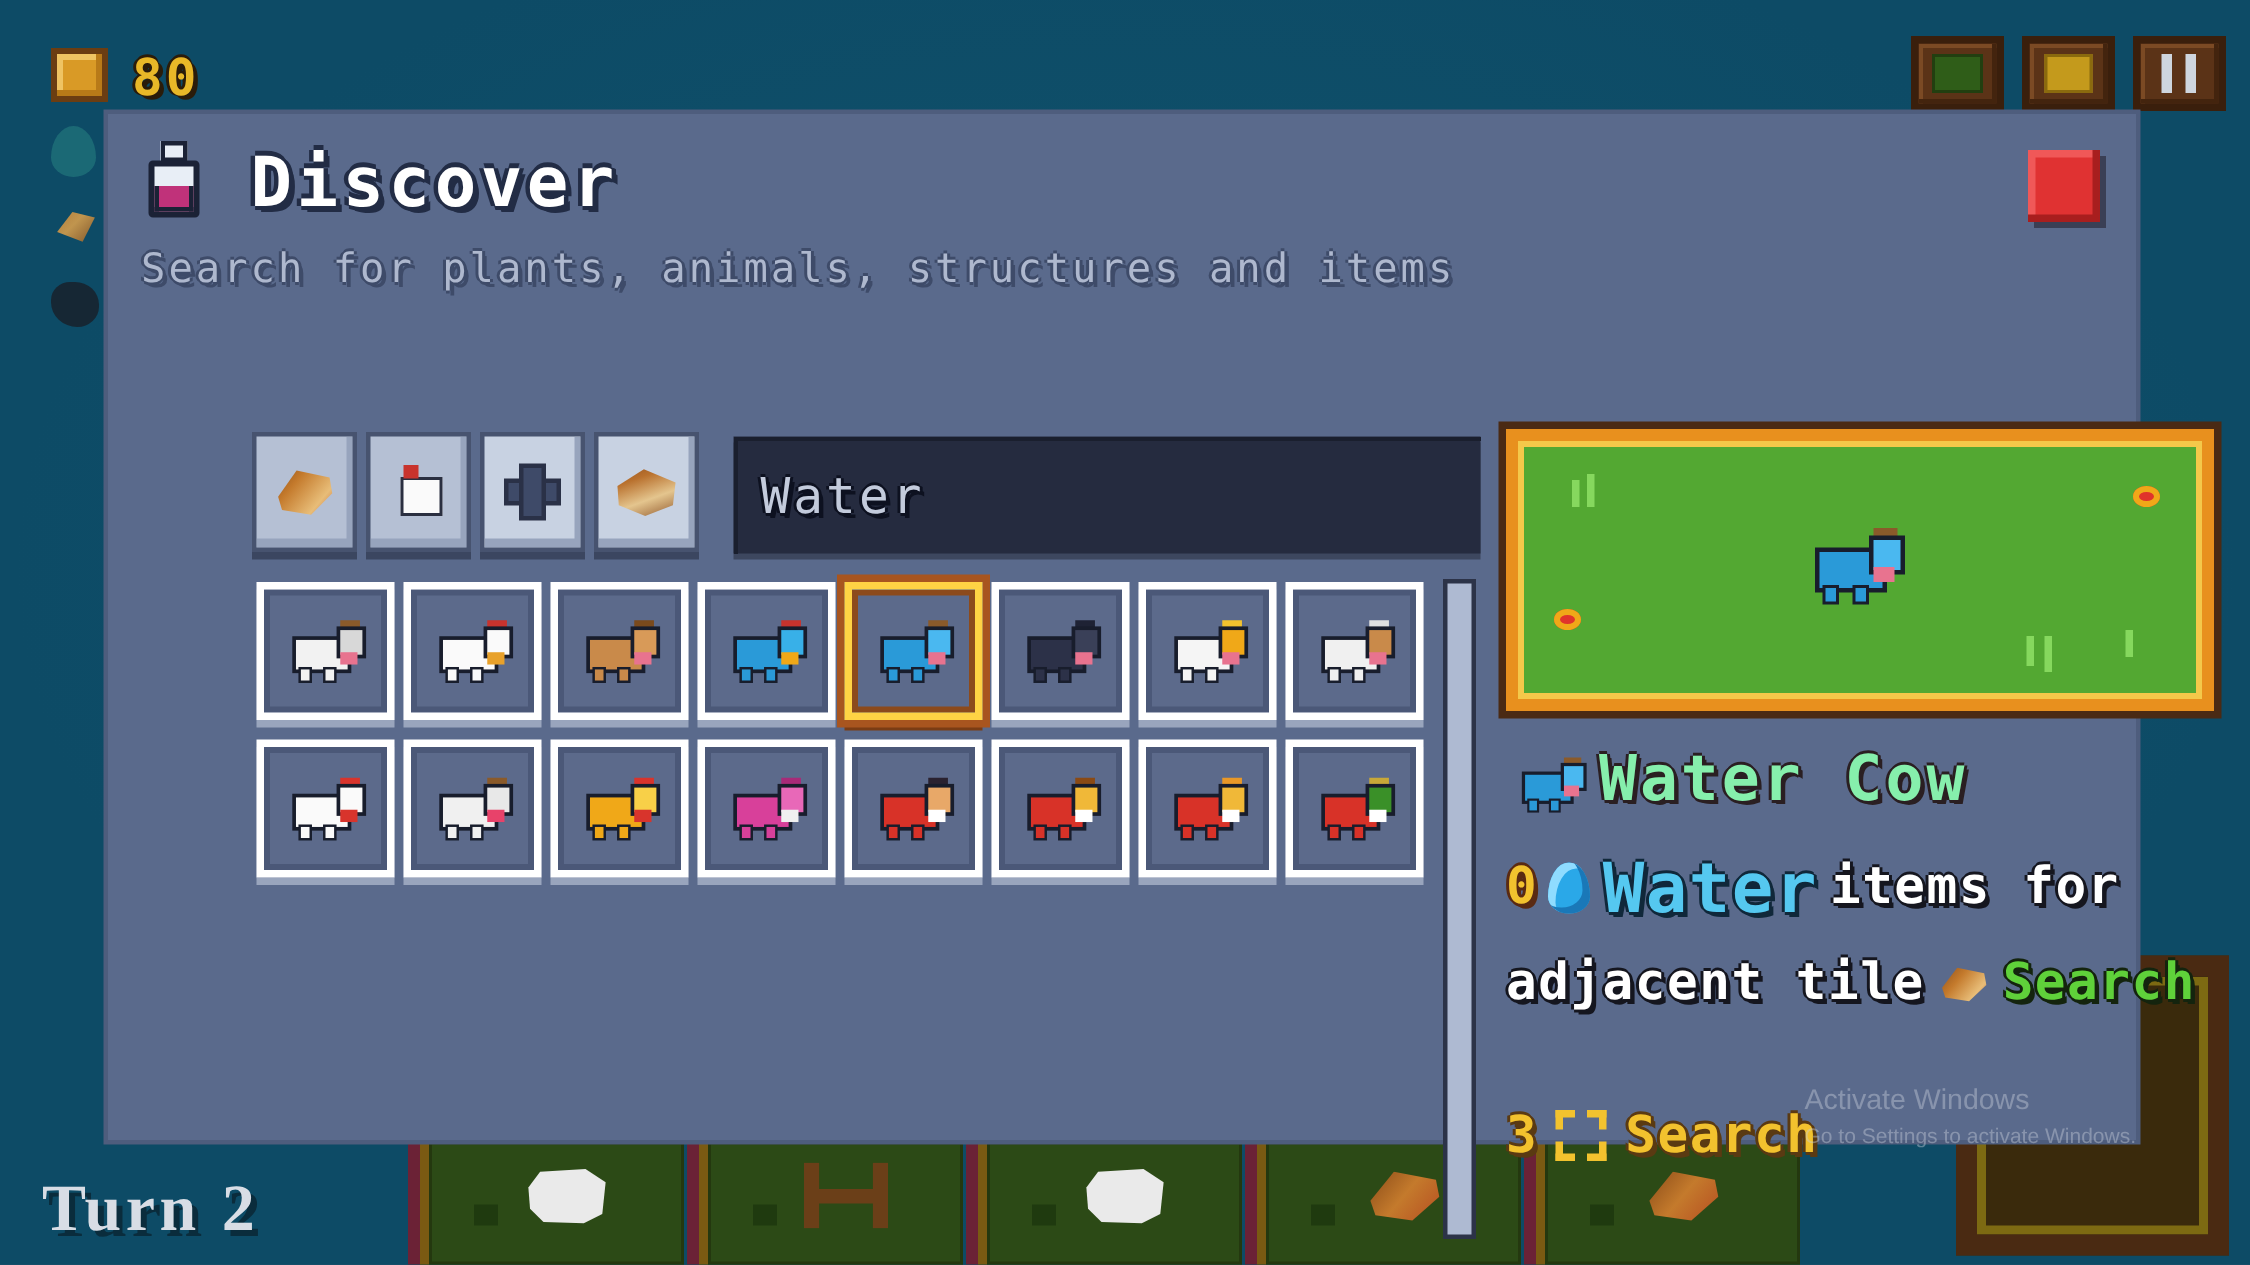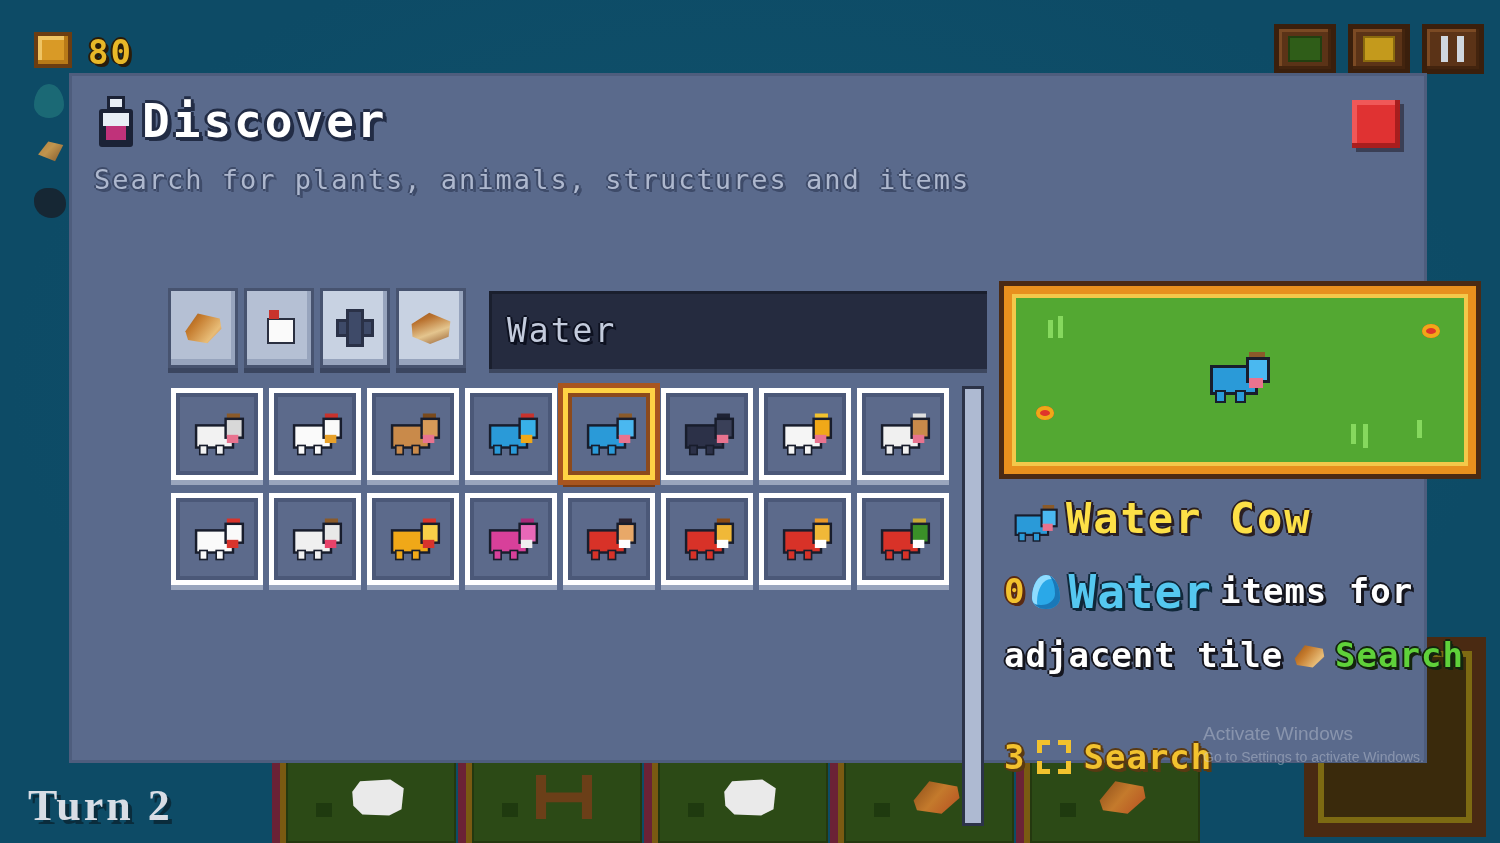--- a/index.html
+++ b/index.html
@@ -53,21 +53,21 @@
   .tile .sprite{position:absolute;left:64px;top:14px;width:56px;height:44px;}
   
   #br-frame{position:absolute;right:14px;bottom:6px;width:182px;height:200px;border:14px solid #4a2a12;background:#3a2a0c;box-shadow:inset 0 0 0 6px #7d6a12;}
 
   
   #modal{
     position:absolute; left:72px; top:76px; width:1352px; height:684px;
     background:#5a6a8c; box-shadow:0 0 0 3px #4e5d7d;
   }
   #modal-header{position:relative;padding:18px 22px 0 22px;}
-  .title-row{display:flex;align-items:flex-end;gap:4px;}
+  .title-row{display:flex;align-items:flex-start;gap:29px;}
   .flask{width:44px;height:52px;position:relative;flex:0 0 auto;}
   .flask .neck{position:absolute;left:13px;top:0;width:18px;height:14px;background:#e8eef6;box-shadow:inset 0 0 0 3px #1b2236;}
   .flask .body{position:absolute;left:5px;top:13px;width:34px;height:38px;background:#e8eef6;border:4px solid #1b2236;border-radius:3px;}
   .flask .liquid{position:absolute;left:9px;top:30px;width:26px;height:17px;background:#c0327a;border:3px solid #1b2236;border-top:none;}
   #modal-title{
     font-size:46px;font-weight:bold;color:#ffffff;letter-spacing:3px;
     text-shadow:4px 4px 0 #222c45, -3px 0 0 #222c45, 0 -3px 0 #222c45, 3px 0 0 #222c45, 0 3px 0 #222c45;
     font-family:"DejaVu Sans Mono", monospace;
   }
   #modal-subtitle{
@@ -154,21 +154,21 @@
   .pv-grass{position:absolute;width:5px;background:#86d85e;}
   #preview-sprite{position:absolute;left:50%;top:50%;transform:translate(-50%,-50%);width:66px;height:56px;}
 
   .detail-line{display:flex;align-items:center;flex-wrap:wrap;gap:8px;}
   #detail-name-row{margin-top:20px;display:flex;align-items:center;gap:14px;}
   .mini-sprite{width:48px;height:42px;position:relative;flex:0 0 auto;}
   .px-text{
     font-family:"DejaVu Sans Mono", monospace;font-weight:bold;letter-spacing:2px;
     text-shadow:3px 3px 0 #2a1f22,-2px 0 0 #2a1f22,0 -2px 0 #2a1f22,2px 0 0 #2a1f22,0 2px 0 #2a1f22;
   }
-  #detail-name{font-size:42px;color:#fde047;}
+  #detail-name{font-size:42px;color:#86efac;}
   #detail-desc{margin-top:18px;line-height:1.35;}
   .d-num{font-size:34px;color:#f2c22e;text-shadow:3px 3px 0 #5a2a12,-2px 0 0 #5a2a12,0 -2px 0 #5a2a12,2px 0 0 #5a2a12,0 2px 0 #5a2a12;font-family:"DejaVu Sans Mono", monospace;font-weight:bold;}
   .d-water{font-size:46px;color:#55c8f0;font-family:"DejaVu Sans Mono", monospace;font-weight:bold;letter-spacing:1px;text-shadow:3px 3px 0 #10283a,-2px 0 0 #10283a,0 -2px 0 #10283a,2px 0 0 #10283a,0 2px 0 #10283a;}
   .d-white{font-size:34px;color:#ffffff;font-family:"DejaVu Sans Mono", monospace;font-weight:bold;letter-spacing:1px;text-shadow:3px 3px 0 #15161f,-2px 0 0 #15161f,0 -2px 0 #15161f,2px 0 0 #15161f,0 2px 0 #15161f;}
   .d-green{font-size:34px;color:#5fd13a;font-family:"DejaVu Sans Mono", monospace;font-weight:bold;letter-spacing:1px;text-shadow:3px 3px 0 #14240e,-2px 0 0 #14240e,0 -2px 0 #14240e,2px 0 0 #14240e,0 2px 0 #14240e;}
   .d-gold{font-size:34px;color:#f2c22e;font-family:"DejaVu Sans Mono", monospace;font-weight:bold;letter-spacing:1px;text-shadow:3px 3px 0 #5a3a12,-2px 0 0 #5a3a12,0 -2px 0 #5a3a12,2px 0 0 #5a3a12,0 2px 0 #5a3a12;}
   .water-drop{width:28px;height:34px;background:#2aa8e8;border-radius:50% 50% 50% 50%/ 68% 68% 34% 34%;box-shadow:inset -5px -4px 0 #1a78b8, inset 5px 4px 0 #8fdcff;flex:0 0 auto;}
   .crop-mini{width:36px;height:30px;background:linear-gradient(130deg,#7a3f13 0%,#c47a2c 40%,#e8bd78 72%,#b3451f 100%);clip-path:polygon(10% 58%,38% 14%,88% 26%,92% 52%,60% 88%,16% 80%);flex:0 0 auto;}
   #detail-slots{margin-top:58px;display:flex;align-items:center;gap:12px;}
   .slot-ico{width:34px;height:34px;position:relative;flex:0 0 auto;}

